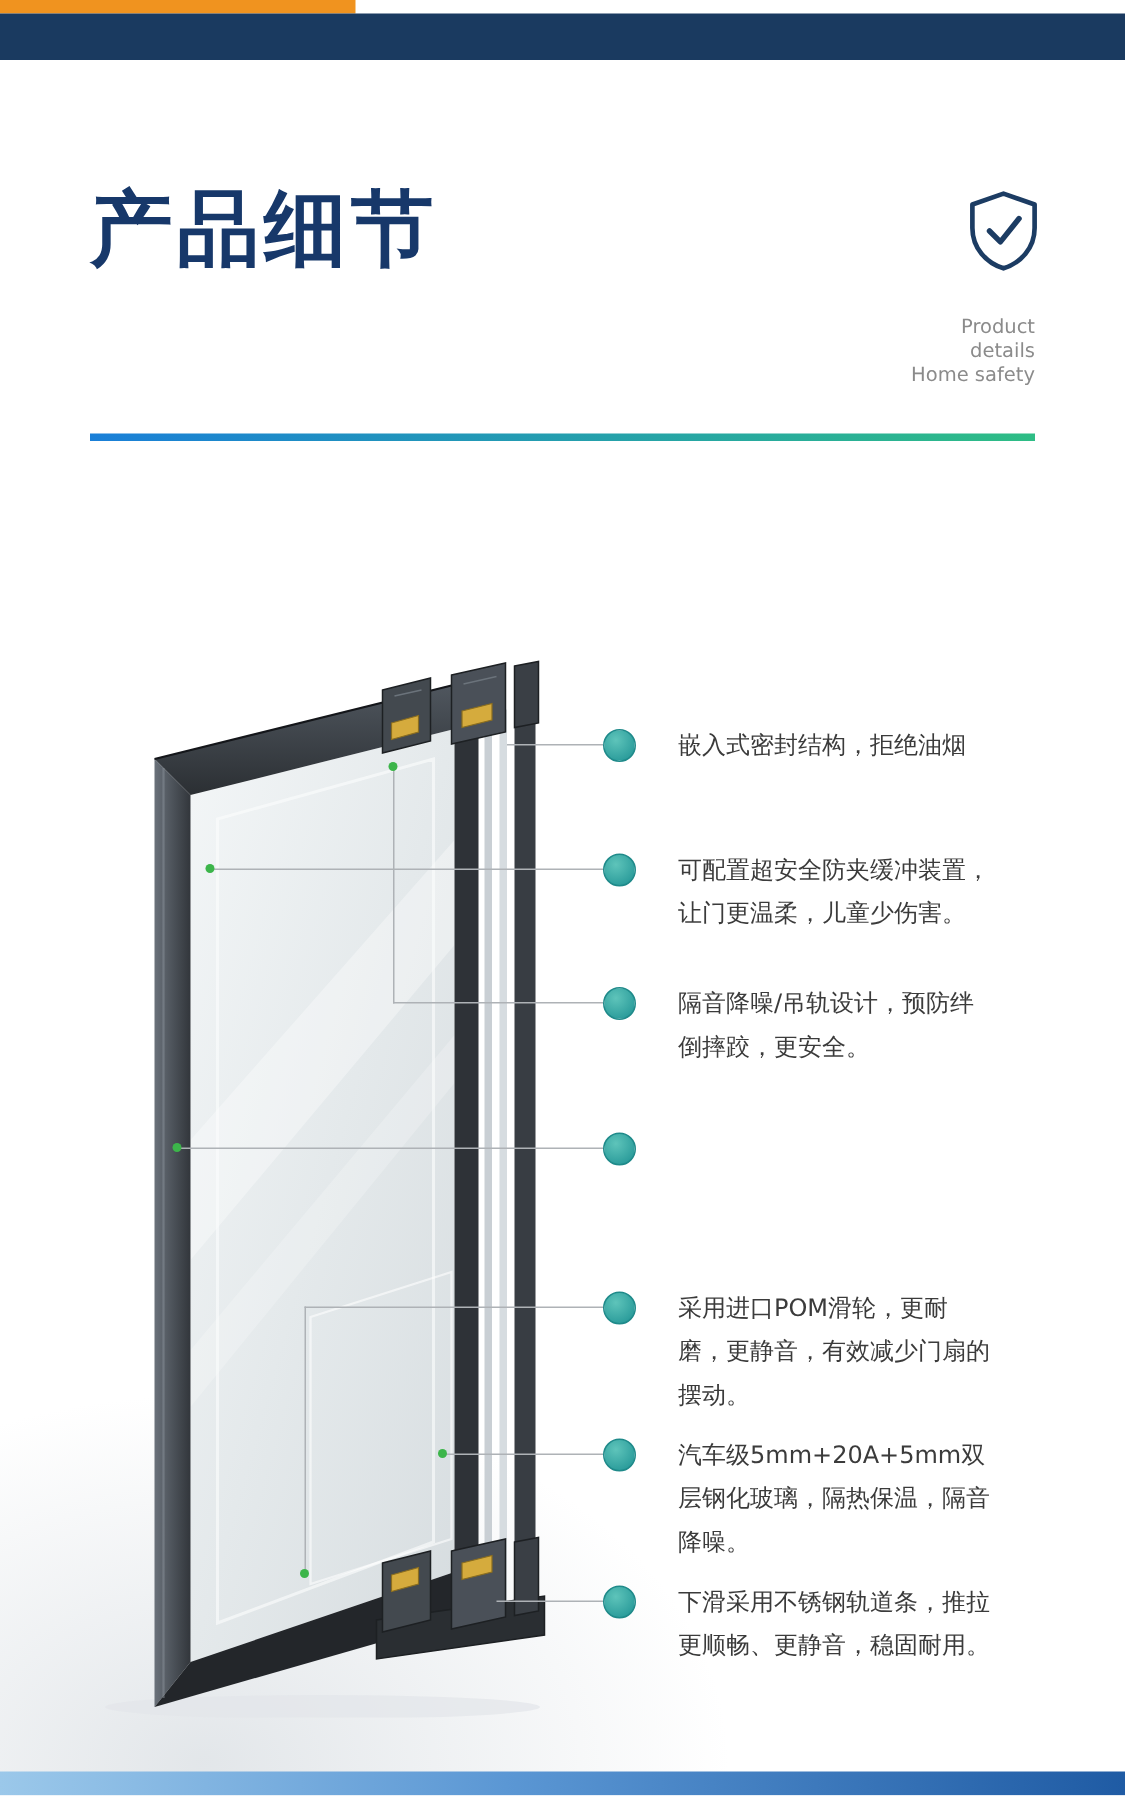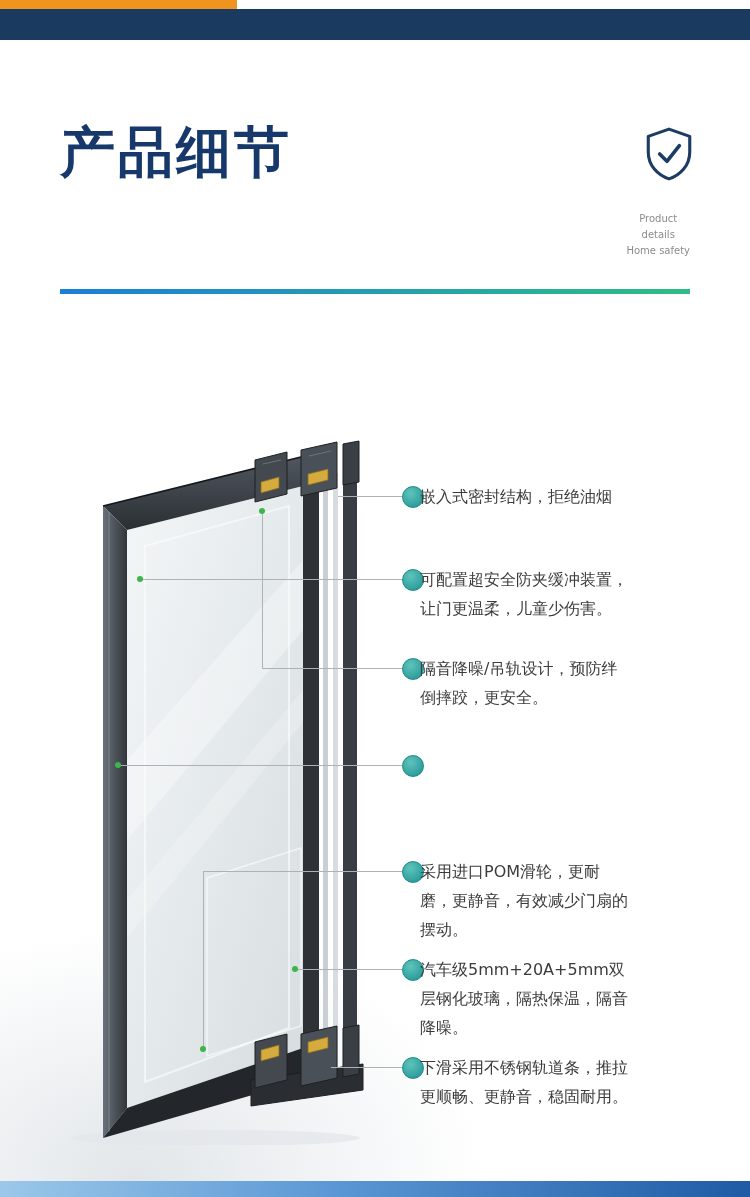--- a/index.html
+++ b/index.html
@@ -7,22 +7,22 @@
     position:relative;width:750px;height:1197px;background:#fff;overflow:hidden;
     font-family:"DejaVu Sans","Liberation Sans",sans-serif;
   }
   
   .topbar-orange{position:absolute;left:0;top:0;width:237px;height:9px;background:var(--top-bar-orange,#f0931f);}
   .topbar-navy{position:absolute;left:0;top:9px;width:750px;height:31px;background:var(--top-bar-navy,#1a3a60);}
   
   .title{position:absolute;left:60px;top:116px;font-size:55px;font-weight:700;
     color:var(--accent-navy,#17386a);line-height:72px;letter-spacing:3px;}
   .shield{position:absolute;left:644px;top:126px;width:50px;height:56px;}
-  .subtitle{position:absolute;right:60px;top:211px;text-align:center;
-    color:var(--subtitle-gray,#8b8b8b);font-size:10px;line-height:16px;}
+  .subtitle{position:absolute;right:60px;top:211px;text-align:right;
+    color:var(--subtitle-gray,#8b8b8b);font-size:13px;line-height:16px;}
   .divider{position:absolute;left:60px;top:289px;width:630px;height:5px;
     background:linear-gradient(90deg,var(--divider-blue,#1a7fd8),var(--divider-green,#2ebd85));}
   
   .figure-shadow{position:absolute;left:-60px;top:920px;width:560px;height:300px;
     background:radial-gradient(ellipse at 35% 85%,rgba(203,210,216,0.55),rgba(255,255,255,0) 68%);}
   .window-figure{position:absolute;left:65px;top:430px;width:380px;height:715px;}
   
   .cline{position:absolute;height:1px;background:#aeb2b6;}
   .vline{position:absolute;width:1px;background:#aeb2b6;}
   .c1{top:496px;left:338px;width:64px;}
@@ -38,21 +38,21 @@
     background:var(--anchor-dot-green,#3cb54a);}
   .gd2{left:137px;top:576px;}
   .gd3{left:259px;top:508px;}
   .gd4{left:115px;top:762px;}
   .gd5{left:200px;top:1046px;}
   .gd6{left:292px;top:966px;}
   
   .marker{position:absolute;left:402px;width:22px;height:22px;border-radius:50%;
     background:radial-gradient(circle at 38% 32%,#5ec4ba,var(--marker-teal,#2b9c9b) 78%);
     border:1px solid #1f8a8a;box-sizing:border-box;}
-  .ftext{position:absolute;left:420px;width:212px;font-size:16px;line-height:29px;
+  .ftext{position:absolute;left:452px;width:212px;font-size:16px;line-height:29px;
     color:var(--feature-text,#3b3b3b);}
   .m1{top:486px;} .t1{top:482px;}
   .m2{top:569px;} .t2{top:565px;}
   .m3{top:658px;} .t3{top:654px;}
   .m4{top:755px;} .t4{top:751px;}
   .m5{top:861px;} .t5{top:857px;}
   .m6{top:959px;} .t6{top:955px;}
   .m7{top:1057px;} .t7{top:1053px;}
   
   .bottombar{position:absolute;left:0;bottom:0;width:750px;height:16px;

